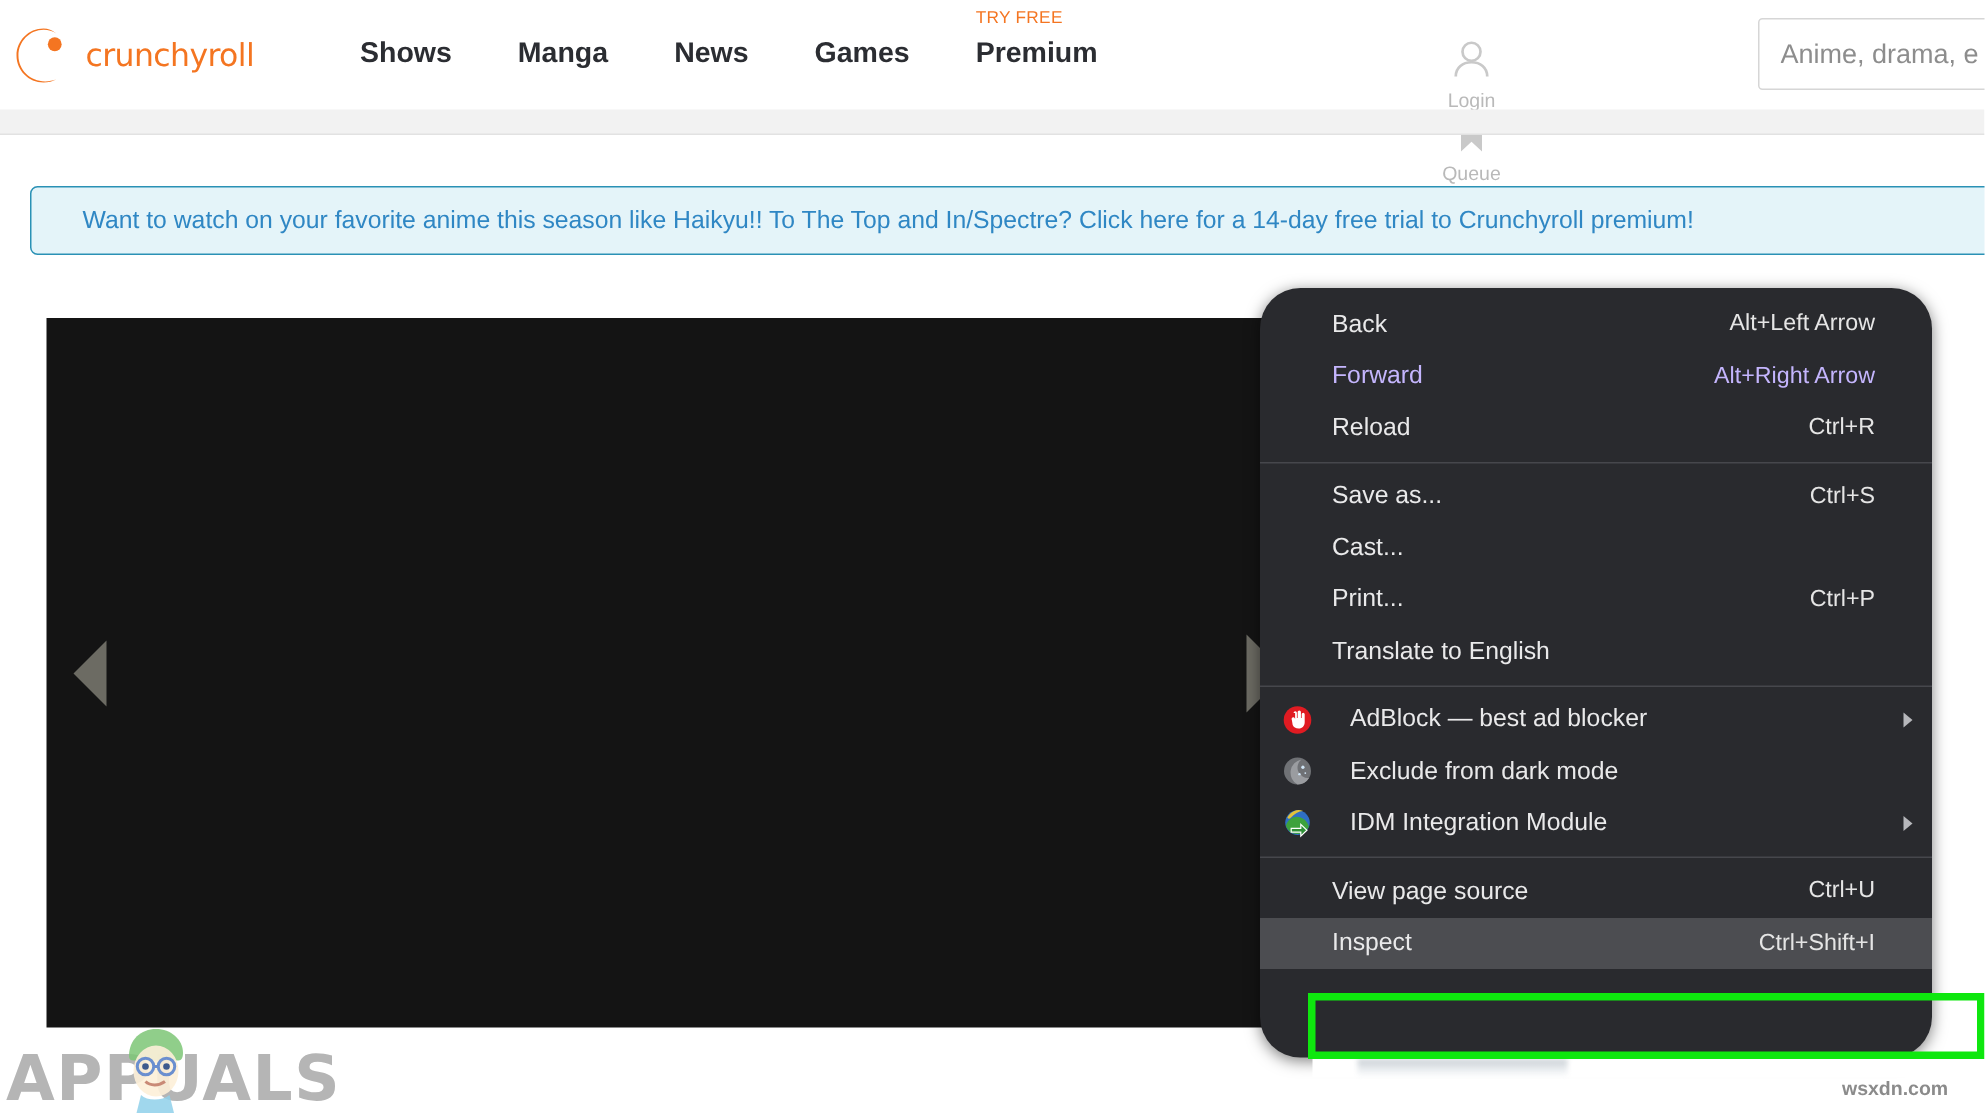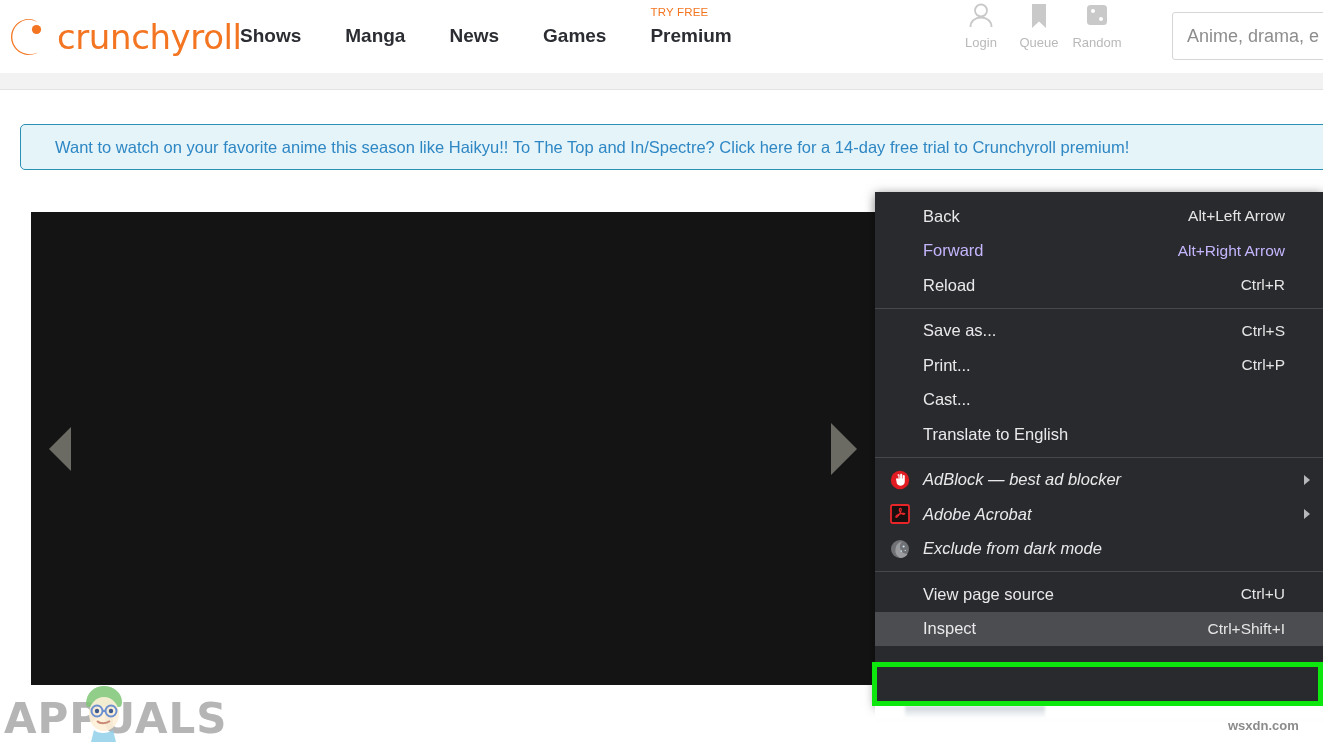--- a/index.html
+++ b/index.html
@@ -17,40 +17,40 @@
   }
   #header-underline {
     position:absolute; left:0; top:73px; width:1323px; height:17px;
     background:#f2f2f2; border-bottom:1px solid #e2e2e2;
   }
 
   
   #logo { position:absolute; left:8px; top:16px; display:flex; align-items:center; }
   .logo-mark { width:42px; height:42px; position:relative; }
   .logo-text {
-    font-size:34px; color:#f47521; font-weight:400; letter-spacing:-0.4px;
+    font-size:21px; color:#f47521; font-weight:400; letter-spacing:-0.4px;
     margin-left:7px; line-height:42px;
     font-family:"DejaVu Sans", sans-serif;
   }
 
   
   #nav { position:absolute; left:240px; top:25px; display:flex; align-items:flex-start; }
   .nav-item {
     font-size:19px; font-weight:bold; color:#2b2d32;
     margin-right:44px; cursor:pointer; position:relative; white-space:nowrap;
   }
   .nav-item:last-child { margin-right:15px; }
   .try-free {
     position:absolute; left:0; top:-19px;
     font-size:11.5px; font-weight:normal; color:#f47521; letter-spacing:0.2px;
     white-space:nowrap;
   }
 
   
-  #user-icons { position:absolute; left:952px; top:1px; display:flex; }
+  #user-icons { position:absolute; left:952px; top:25px; display:flex;flex-direction:column; }
   .ui-item { width:58px; text-align:center; cursor:pointer; }
   .ui-glyph { height:30px; display:flex; align-items:center; justify-content:center; }
   .ui-label { font-size:13px; color:#b9b9b9; margin-top:4px; }
 
   
   #search-box {
     position:absolute; left:1172px; top:12px; width:210px; height:48px;
     border:1px solid #d6d6d6; border-radius:3px; background:#fff;
   }
   #search-input {
@@ -92,30 +92,30 @@
     position:absolute; left:4px; top:694px; display:flex; align-items:center;
   }
   #wm-text {
     font-size:42px; font-weight:bold; color:#b5b5b5; letter-spacing:1px;
     font-family:"DejaVu Sans", sans-serif;
   }
   #wm-face { position:absolute; left:70px; top:-14px; width:60px; height:62px; }
 
   
   #ctx-menu {
-    position:absolute; left:875px; top:192px; width:448px; height:513px;
+    position:absolute; left:840px; top:192px; width:448px; height:513px;
     background:#292a2e;
     box-shadow:0 2px 10px rgba(0,0,0,.5);
-    font-size:16.5px; color:#e9e9ea;
+    font-size:16.5px; color:#e9e9ea;border-radius:27px;
   }
   .mi {
     position:relative; height:34.5px; display:flex; align-items:center;
     padding-left:48px; padding-right:38px; cursor:pointer;
   }
-  .mi.has-icon { padding-left:48px;font-style:italic; }
+  .mi.has-icon { padding-left:60px; }
   .mi-label { flex:1; white-space:nowrap; }
   .mi-accel { color:#e5e5e5; font-size:15.5px; white-space:nowrap; }
   .mi.disabled .mi-label, .mi.disabled .mi-accel { color:#c4b5fd; }
   .mi.highlight { background:#4c4d51; }
   .mi-icon {
     position:absolute; left:15px; top:50%; transform:translateY(-50%);
     width:20px; height:20px;
   }
   .mi-arrow {
     position:absolute; right:13px; top:50%; transform:translateY(-50%);
@@ -263,66 +263,68 @@
     <span class="mi-accel">Ctrl+R</span>
   </div>
 
   <div class="sep"></div>
 
   <div class="mi">
     <span class="mi-label">Save as...</span>
     <span class="mi-accel">Ctrl+S</span>
   </div>
   <div class="mi">
+    <span class="mi-label">Cast...</span>
+    <span class="mi-accel"></span>
+  </div>
+  <div class="mi">
     <span class="mi-label">Print...</span>
     <span class="mi-accel">Ctrl+P</span>
-  </div>
-  <div class="mi">
-    <span class="mi-label">Cast...</span>
-    <span class="mi-accel"></span>
   </div>
   <div class="mi">
     <span class="mi-label">Translate to English</span>
     <span class="mi-accel"></span>
   </div>
 
   <div class="sep"></div>
 
   <div class="mi has-icon">
     <span class="mi-icon">
       <svg width="20" height="20" viewBox="0 0 20 20">
         <circle cx="10" cy="10" r="9.2" fill="#e01b22"></circle>
         <path d="M7.4 5.4c0-.7.5-1.2 1.1-1.2s1.1.5 1.1 1.2v3.2h.5V4.9c0-.7.5-1.2 1.1-1.2s1.1.5 1.1 1.2v3.7h.5V6.2c0-.6.5-1.1 1-1.1s1 .5 1 1.1v5.3c0 2.3-1.6 4.2-4 4.2-2.1 0-3.4-1.1-4-2.4L6.2 9.9c-.3-.6-.1-1.3.5-1.6.5-.3 1.1-.1 1.4.4l.3.6V5.4z" fill="#ffffff"></path>
       </svg>
     </span>
     <span class="mi-label">AdBlock — best ad blocker</span>
-    <span class="mi-arrow"></span>
-  </div>
-  <div class="mi has-icon">
-    <span class="mi-icon">
-      <svg width="20" height="20" viewBox="0 0 20 20">
-        <rect x="1" y="1" width="18" height="18" rx="1.5" fill="#1a0f0f" stroke="#e8262a" stroke-width="1.8"></rect>
-        <path d="M10.4 4.3c.9 0 1 1.4.6 2.6-.4 1.2-1.3 3-2.2 4.3-1 1.4-2 2.3-2.6 2.1-.6-.2-.3-1.2.8-2 1.2-.9 3.3-1.6 5-1.9 1.6-.3 2.7-.2 2.8.3.1.5-.9.8-2 .5-1.3-.3-2.6-1.6-3.2-3.2-.4-1.1-.3-2.7.8-2.7z" fill="none" stroke="#e8262a" stroke-width="1.2" stroke-linejoin="round"></path>
-      </svg>
-    </span>
-    <span class="mi-label">Adobe Acrobat</span>
     <span class="mi-arrow"></span>
   </div>
   <div class="mi has-icon">
     <span class="mi-icon">
       <svg width="20" height="20" viewBox="0 0 20 20">
         <circle cx="10" cy="10" r="9" fill="#6f7175"></circle>
         <path d="M12.6 2.3A9 9 0 0 0 10 19a9 9 0 0 0 7.7-4.3 7 7 0 0 1-5.1-12.4z" fill="#9a9ca0"></path>
         <circle cx="13.6" cy="7.5" r="1.1" fill="#cfe4f5"></circle>
         <circle cx="11.3" cy="12.1" r=".8" fill="#cfe4f5"></circle>
         <circle cx="15.2" cy="11.4" r=".6" fill="#cfe4f5"></circle>
       </svg>
     </span>
     <span class="mi-label">Exclude from dark mode</span>
   </div>
+  <div class="mi has-icon">
+    <span class="mi-icon">
+      <svg width="20" height="20" viewBox="0 0 20 20">
+        <circle cx="10" cy="9.4" r="8.2" fill="#2f6fc4"></circle>
+        <path d="M2.3 11.6A8.2 8.2 0 0 0 17.6 12c-1-4-5-7-9.3-6.4-3 .4-5.3 3-6 6z" fill="#3da23d"></path>
+        <path d="M3.2 6.2a8.2 8.2 0 0 1 10.5-4.6c-3 .2-5.9 1.8-7.8 4.3-.9 1.2-1.9 1.2-2.7.3z" fill="#e2c23a"></path>
+        <path d="M5.8 13.2h6.4v-2.6l4.1 3.9-4.1 3.9v-2.6H5.8z" fill="#2f8f36" stroke="#ffffff" stroke-width=".8"></path>
+      </svg>
+    </span>
+    <span class="mi-label">IDM Integration Module</span>
+    <span class="mi-arrow"></span>
+  </div>
 
   <div class="sep"></div>
 
   <div class="mi">
     <span class="mi-label">View page source</span>
     <span class="mi-accel">Ctrl+U</span>
   </div>
   <div class="mi highlight">
     <span class="mi-label">Inspect</span>
     <span class="mi-accel">Ctrl+Shift+I</span>

